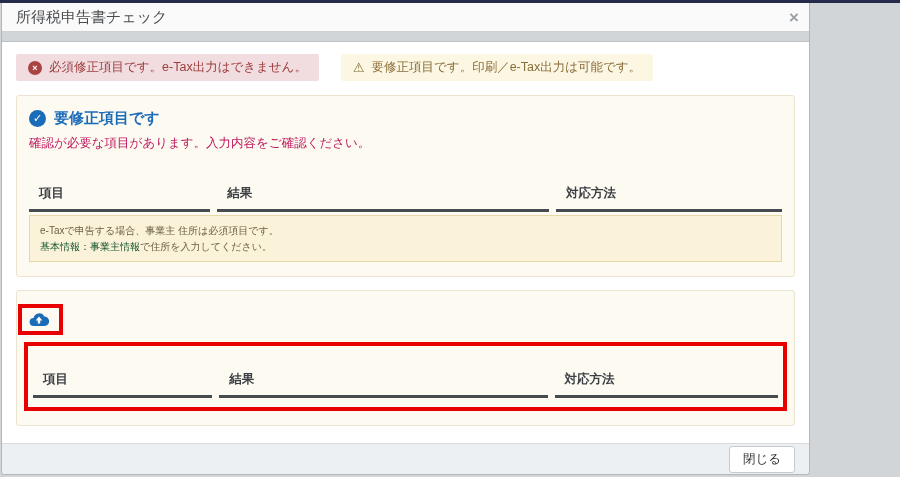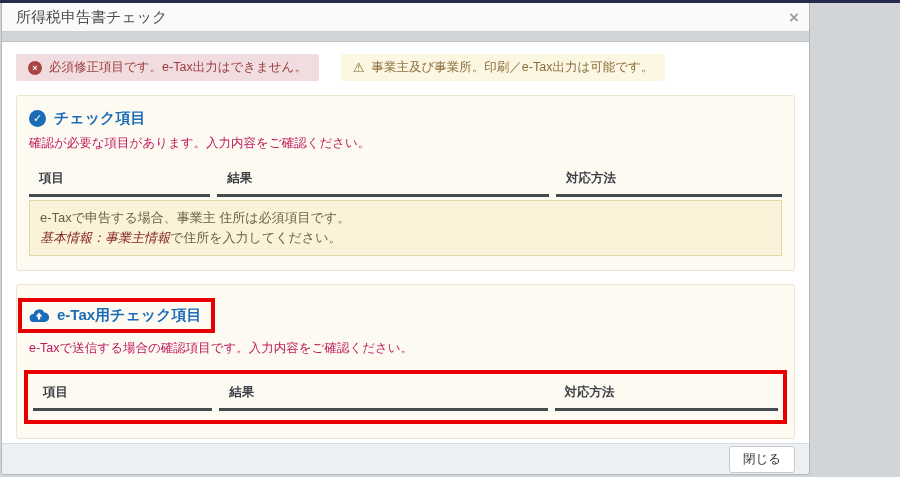--- a/index.html
+++ b/index.html
@@ -47,34 +47,34 @@
     font-size: 15px; font-weight: bold; color: #1a6bb8; margin-bottom: 7px;
   }
   .check-icon {
     width: 17px; height: 17px; border-radius: 50%; background: #1a6bb8; color: #fff;
     font-size: 11px; display: inline-flex; align-items: center; justify-content: center; flex: none;
   }
   .cloud-icon { display: inline-flex; flex: none; }
   .card-desc { font-size: 12.5px; color: #be185d; margin-bottom: 13px; }
 
   .tbl-head { display: flex; }
-  .hcell { padding-right: 7px; }
+  .hcell { padding-right: 7px; margin-top: 15px; }
   .hcell:last-child { padding-right: 0; font-family: Liberation Serif, serif; }
   .hinner {
     font-size: 12.5px; font-weight: bold; color: #3b3f43;
     padding: 5px 10px 7px; border-bottom: 3px solid #464b50;
   }
   .w1 { width: 25%; flex: none; }
   .w2 { width: 45%; flex: none; }
   .w3 { flex: 1; min-width: 0; }
   .tbl-row { display: flex; margin-top: 3px; border: 1px solid; align-items: stretch; }
   .row-warn  { background: #fbf3d9; border-color: #e5d8a6; color: #6b6044; }
-  .cell { padding: 7px 10px; font-size: 13px; line-height: 1.55; display: flex; align-items: center; }
+  .cell { padding: 7px 10px; font-size: 10px; line-height: 1.55; display: flex; align-items: center; }
   .row-warn  .cell + .cell { border-left: 1px solid #e5d8a6; }
-  .link { color: #7f1d1d; text-decoration: none; cursor: pointer; font-style: italic; }
+  .link { color: #14532d; text-decoration: none; cursor: pointer; }
   .prefix-block { display: block; }
 
   .red-annotation-inline {
     display: inline-flex; align-items: center; gap: 8px;
     border: 4px solid #e80000; padding: 4px 10px 4px 7px; margin-left: -11px;
   }
   .red-annotation-block { border: 4px solid #e80000; padding: 5px 5px 9px; margin: 0 -5px; }
 
   .modal-footer {
     flex: 0 0 31px; background: #edf0f3; border-top: 1px solid #d8dbde;
@@ -105,30 +105,30 @@
 
     <div class="badges">
       <span class="badge badge-error">
         <span class="err-icon">
             <span>×</span>
           </span>
         <span>必須修正項目です。e-Tax出力はできません。</span>
       </span>
       <span class="badge badge-warn">
         <span class="warn-icon">⚠</span>
-        <span>事業主及び事業所。印刷／e-Tax出力は可能です。</span>
+        <span>要修正項目です。印刷／e-Tax出力は可能です。</span>
       </span>
     </div>
 
     <div class="card">
       <div class="card-title">
         <span class="check-icon">
             <span>✓</span>
           </span>
-        <span>チェック項目</span>
+        <span>要修正項目です</span>
       </div>
       <div class="card-desc">確認が必要な項目があります。入力内容をご確認ください。</div>
 
       <div>
         <div class="tbl-head">
           <div class="hcell w1">
               <div class="hinner">項目</div>
             </div>
           <div class="hcell w2">
               <div class="hinner">結果</div>
@@ -149,24 +149,22 @@
 
     <div class="card">
       <div class="card-title">
         <span class="red-annotation-inline">
           <span class="cloud-icon">
             <svg width="20" height="15" viewBox="0 0 20 15" aria-hidden="true">
               <path d="M4.6,14 A4,4 0 0 1 4.6,6 A5.6,5.6 0 0 1 15.2,4.6 A3.8,3.8 0 0 1 15.6,14 Z" fill="#1a6bb8"></path>
               <polygon points="10,4.6 13.3,8.4 11.2,8.4 11.2,11.6 8.8,11.6 8.8,8.4 6.7,8.4" fill="#ffffff"></polygon>
             </svg>
           </span>
-          <span>e-Tax用チェック項目</span>
         </span>
       </div>
-      <div class="card-desc">e-Taxで送信する場合の確認項目です。入力内容をご確認ください。</div>
 
       <div class="red-annotation-block">
         <div>
           <div class="tbl-head">
             <div class="hcell w1">
                 <div class="hinner">項目</div>
               </div>
             <div class="hcell w2">
                 <div class="hinner">結果</div>
               </div>

